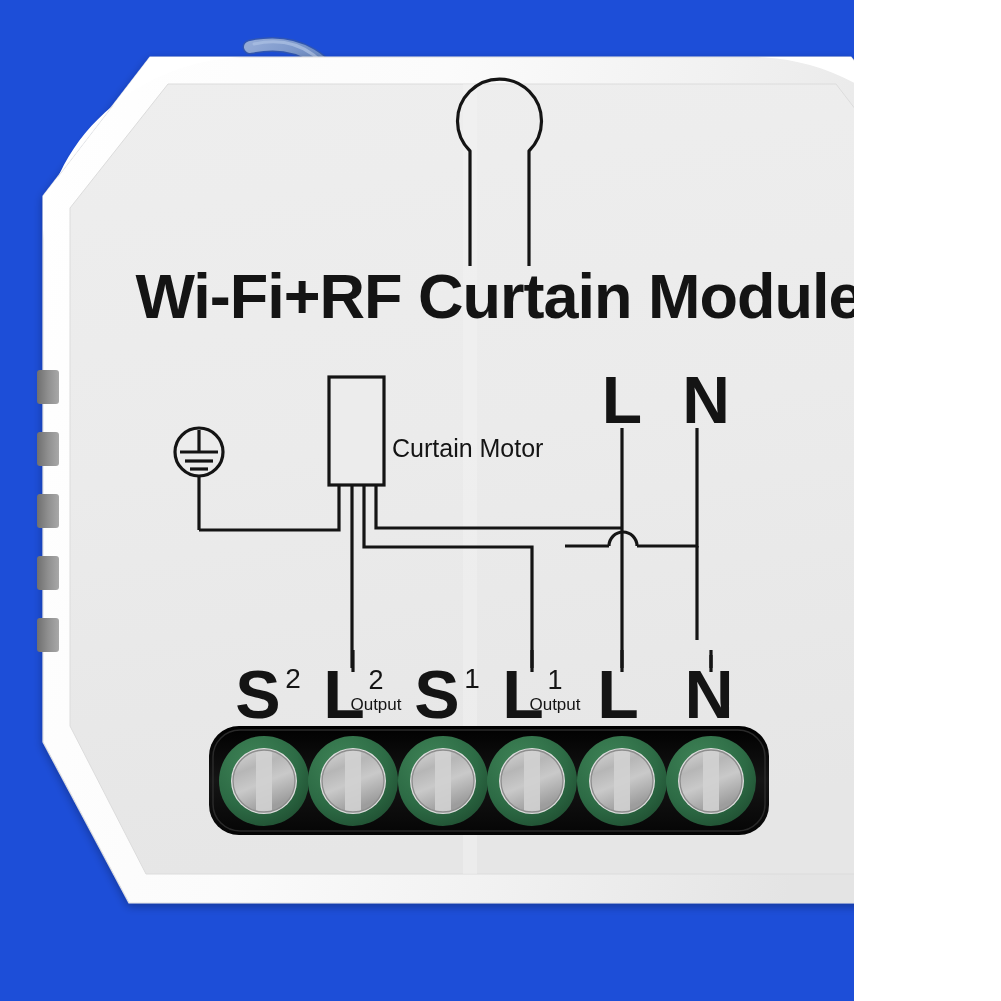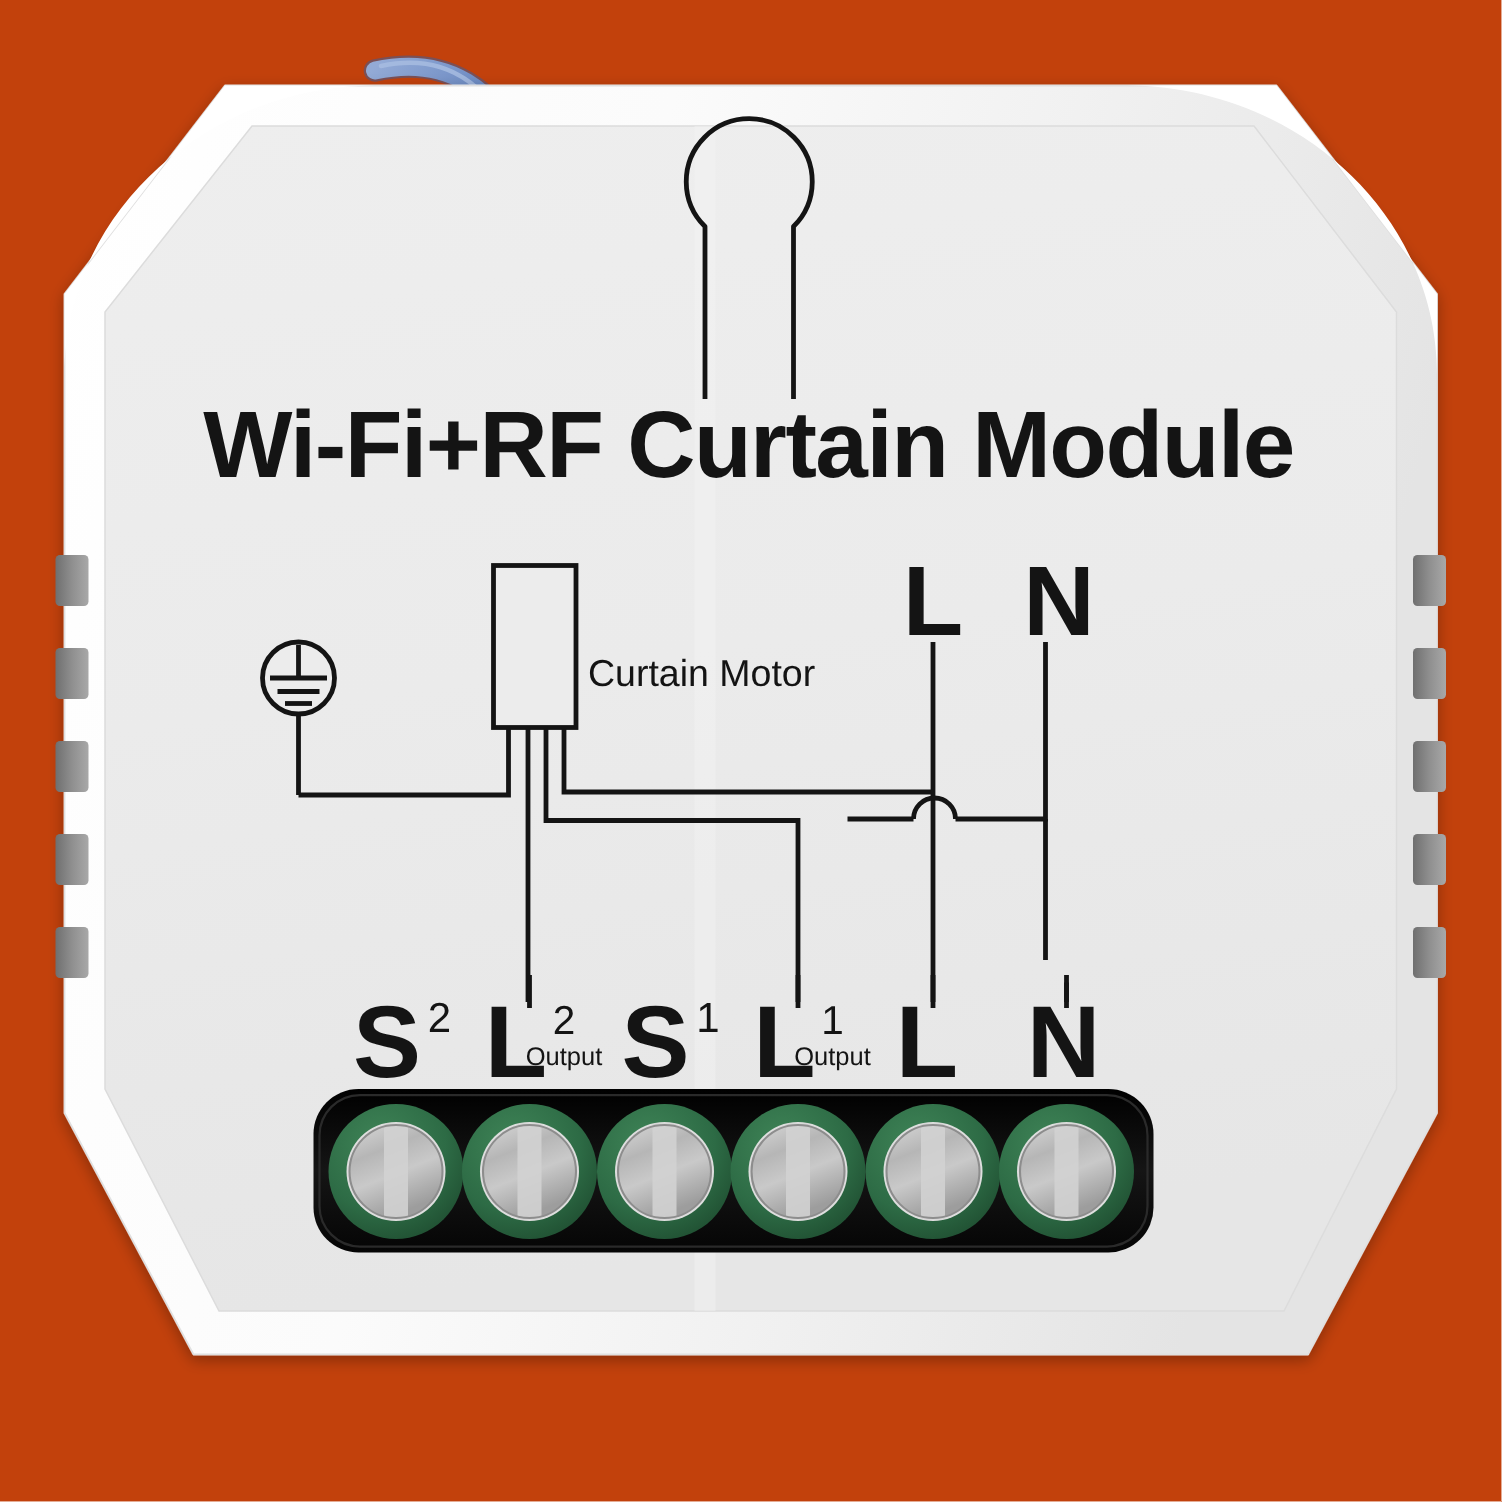--- a/index.html
+++ b/index.html
@@ -6,23 +6,23 @@
   html, body {
     margin: 0;
     padding: 0;
     background: #ffffff;
   }
   body {
     font-family: "Liberation Sans", sans-serif;
   }
   #stage {
     position: relative;
-    width: 1001px;
+    width: 854px;
     height: 1001px;
-    background: #c2410c;
+    background: #1d4ed8;
     overflow: hidden;
   }
   #stage svg {
     position: absolute;
     left: 0;
     top: 0;
     width: 1001px;
     height: 1001px;
     display: block;
   }

